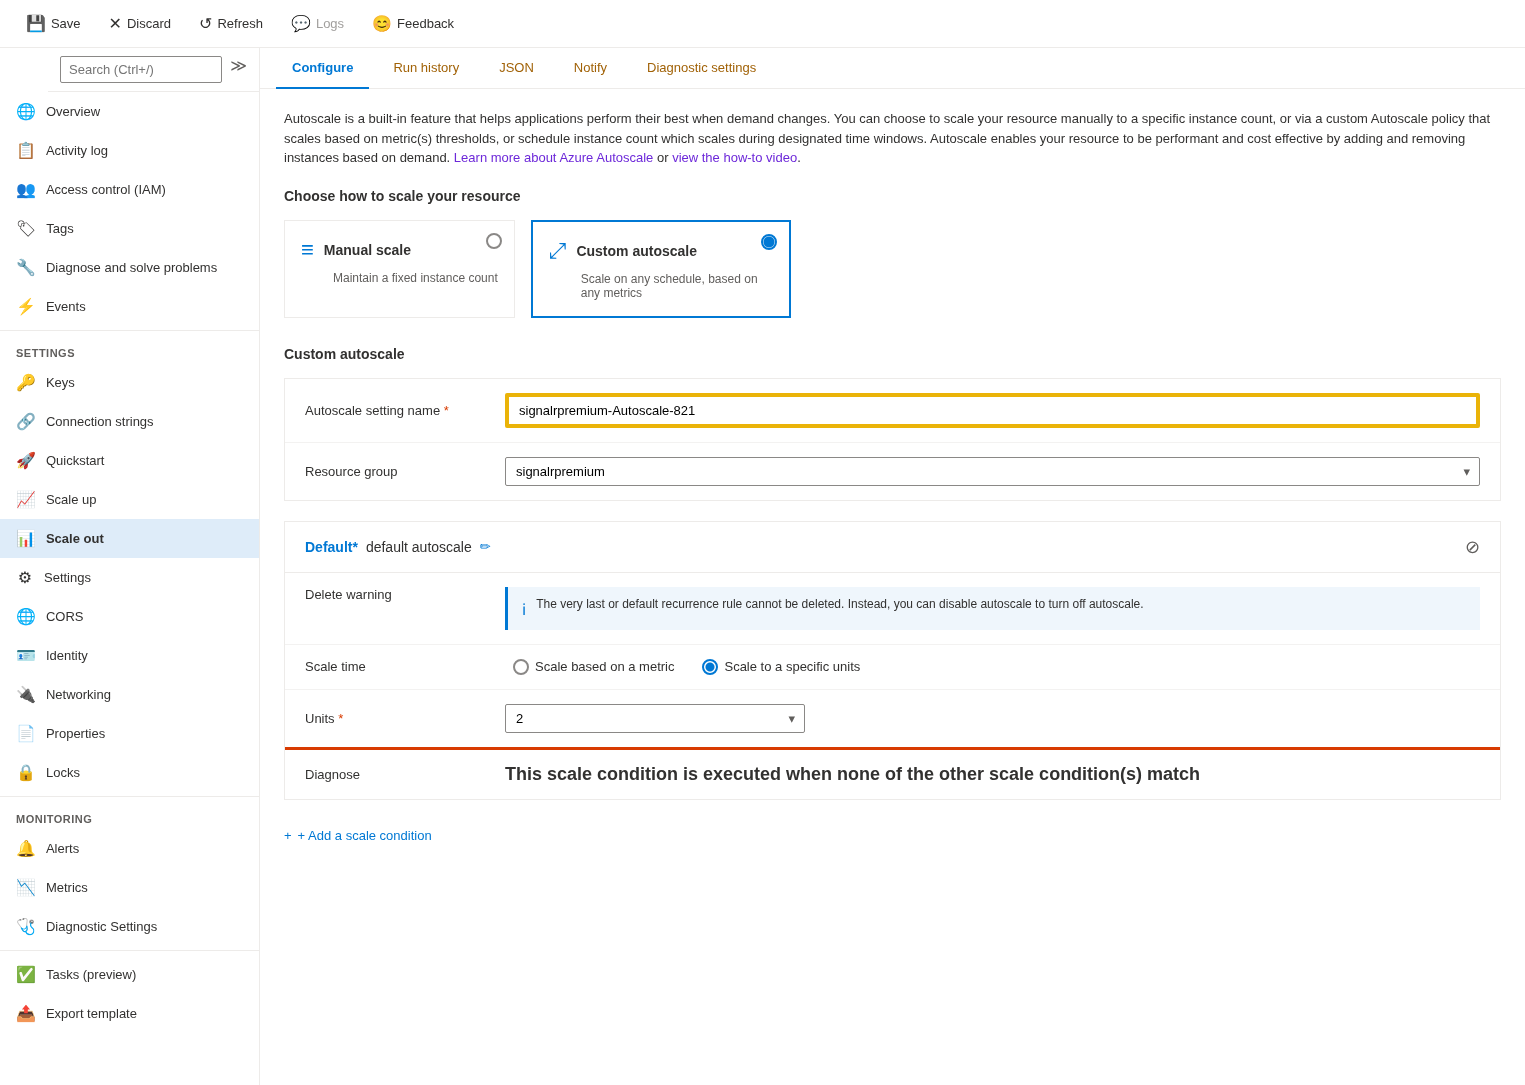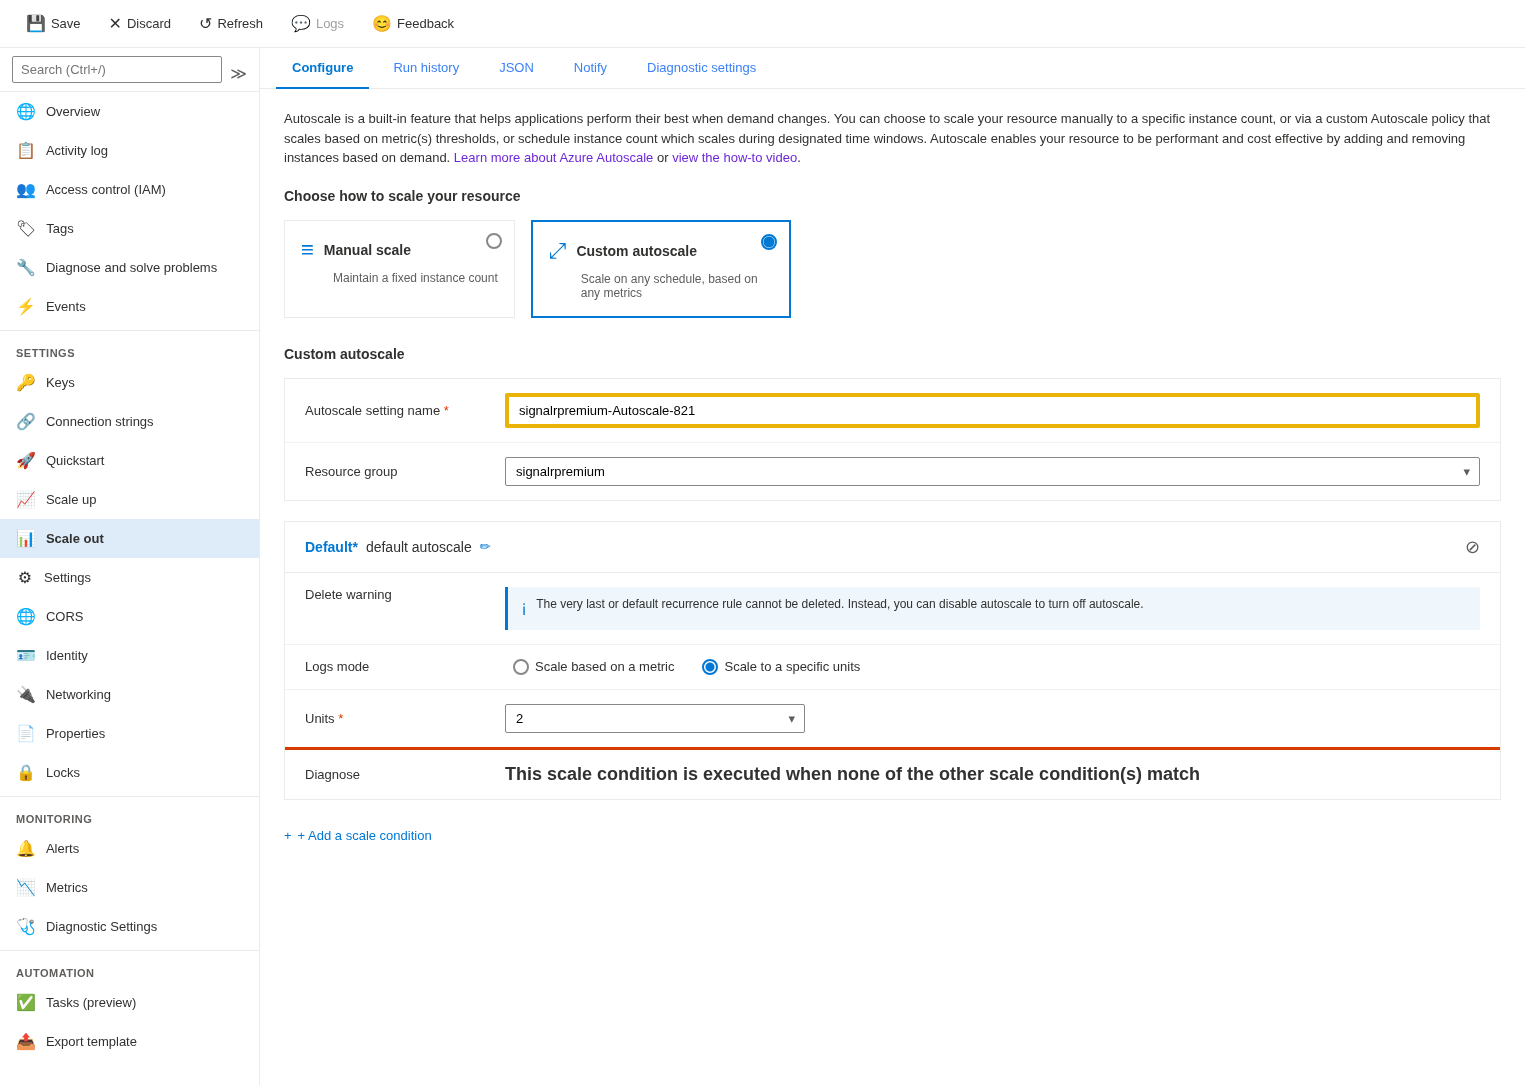--- a/index.html
+++ b/index.html
@@ -19,21 +19,21 @@
 
     
     .main-layout { display: flex; flex: 1; overflow: hidden; }
 
     
     .sidebar {
       width: 260px; min-width: 260px; border-right: 1px solid #edebe9;
       overflow-y: auto; background: #fff;
     }
     .sidebar-search {
-      display: flex; align-items: flex-end; padding: 8px 12px; border-bottom: 1px solid #edebe9;
+      display: flex; align-items: flex-start; padding: 8px 12px; border-bottom: 1px solid #edebe9; margin-left: 48px;
     }
     .sidebar-search input {
       border: 1px solid #8a8886; border-radius: 2px; padding: 5px 8px;
       font-size: 13px; width: 100%;
     }
     .sidebar-collapse-btn {
       margin-left: 8px; border: none; background: none; cursor: pointer; font-size: 16px; color: #605e5c;
     }
     .sidebar-item {
       display: flex; align-items: center; gap: 10px; padding: 10px 16px;
@@ -48,21 +48,21 @@
     .sidebar-divider { border: none; border-top: 1px solid #edebe9; margin: 4px 0; }
 
     
     .content { flex: 1; overflow-y: auto; display: flex; flex-direction: column; }
 
     
     .tab-bar {
       display: flex; border-bottom: 1px solid #edebe9; padding: 0 16px; gap: 8px;
     }
     .tab {
-      padding: 12px 16px; cursor: pointer; font-size: 13px; color: #3b82f6;
+      padding: 12px 16px; cursor: pointer; font-size: 13px; color: #a16207;
       border-bottom: 2px solid transparent; margin-bottom: -1px;
     }
     .tab.active { color: #0078d4; border-bottom: 2px solid #0078d4; font-weight: 600; }
 
     
     .page-content { padding: 20px 24px; flex: 1; }
 
     .description-text { font-size: 13px; color: #323130; line-height: 1.5; margin-bottom: 20px; }
     .description-text a { color: #6d28d9; text-decoration: none; }
 
@@ -297,21 +297,20 @@
     <div class="sidebar-item">
       <span class="sidebar-item-icon">📉</span>
       <span>Metrics</span>
     </div>
     <div class="sidebar-item">
       <span class="sidebar-item-icon">🩺</span>
       <span>Diagnostic Settings</span>
     </div>
 
     <hr class="sidebar-divider">
-    <div class="sidebar-section-title">Automation</div>
 
     <div class="sidebar-item">
       <span class="sidebar-item-icon">✅</span>
       <span>Tasks (preview)</span>
     </div>
     <div class="sidebar-item">
       <span class="sidebar-item-icon">📤</span>
       <span>Export template</span>
     </div>
   </div>
@@ -399,21 +398,21 @@
 
         <div class="warning-row">
           <div class="warning-label">Delete warning</div>
           <div class="warning-content">
             <span class="warning-icon">ℹ</span>
             <span class="warning-text">The very last or default recurrence rule cannot be deleted. Instead, you can disable autoscale to turn off autoscale.</span>
           </div>
         </div>
 
         <div class="scale-mode-row">
-          <div class="scale-mode-label">Logs mode</div>
+          <div class="scale-mode-label">Scale time</div>
           <div class="radio-option">
             <div class="radio-circle"></div>
             <span class="radio-text">Scale based on a metric</span>
           </div>
           <div class="radio-option">
             <div class="radio-circle checked"></div>
             <span class="radio-text">Scale to a specific units</span>
           </div>
         </div>
 

